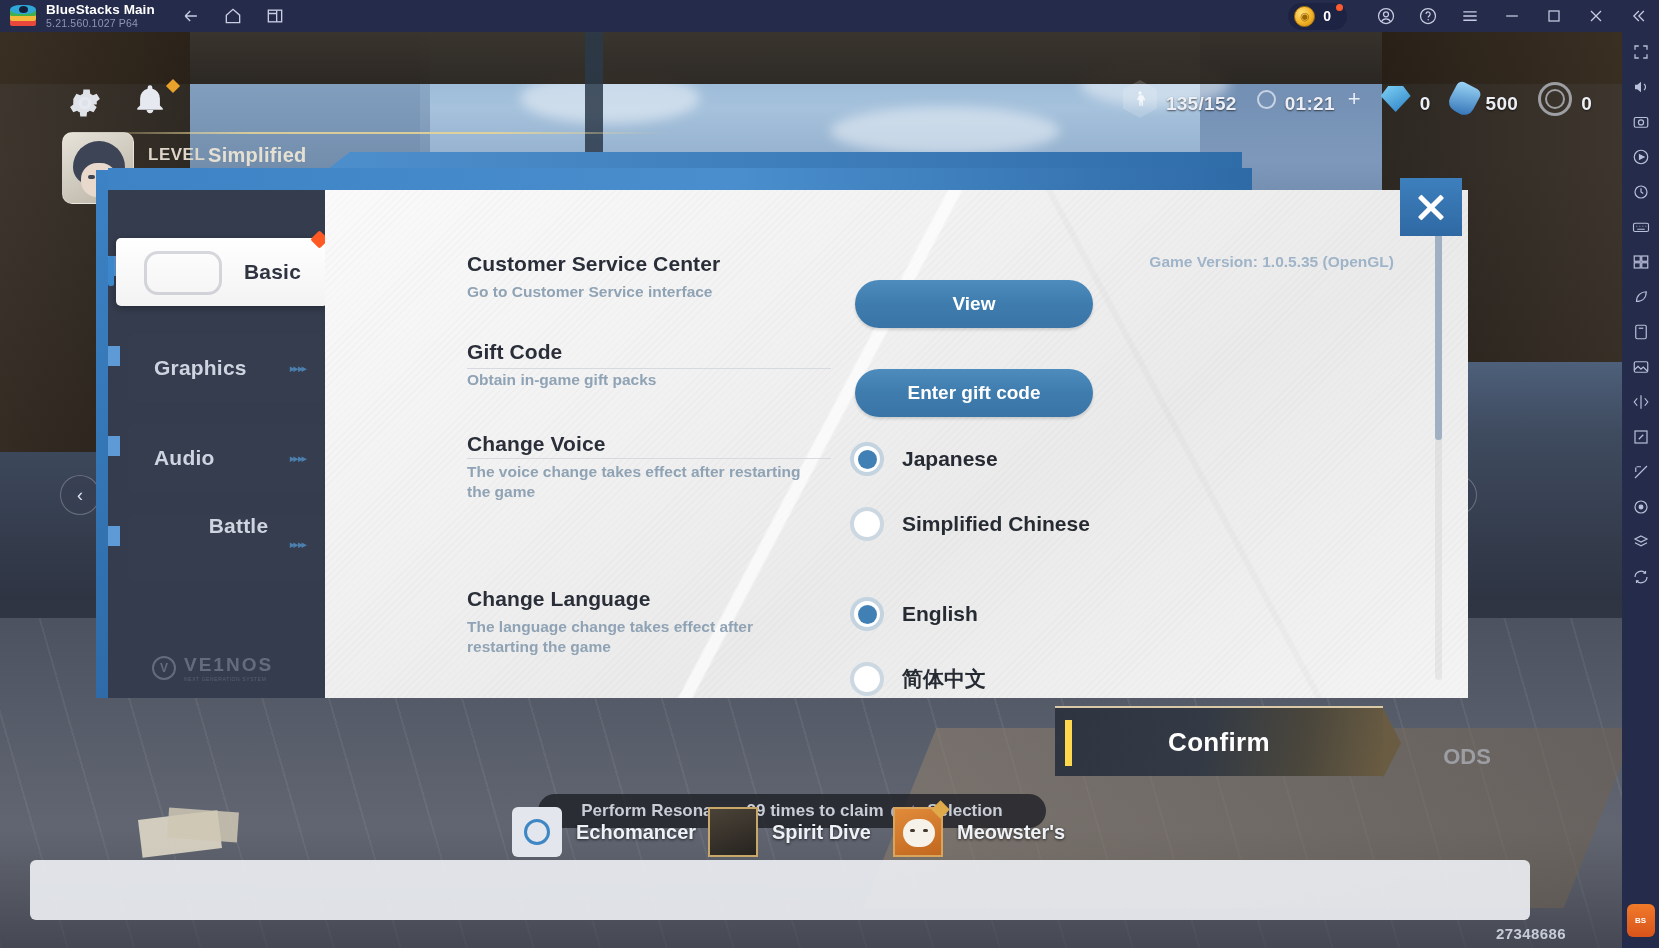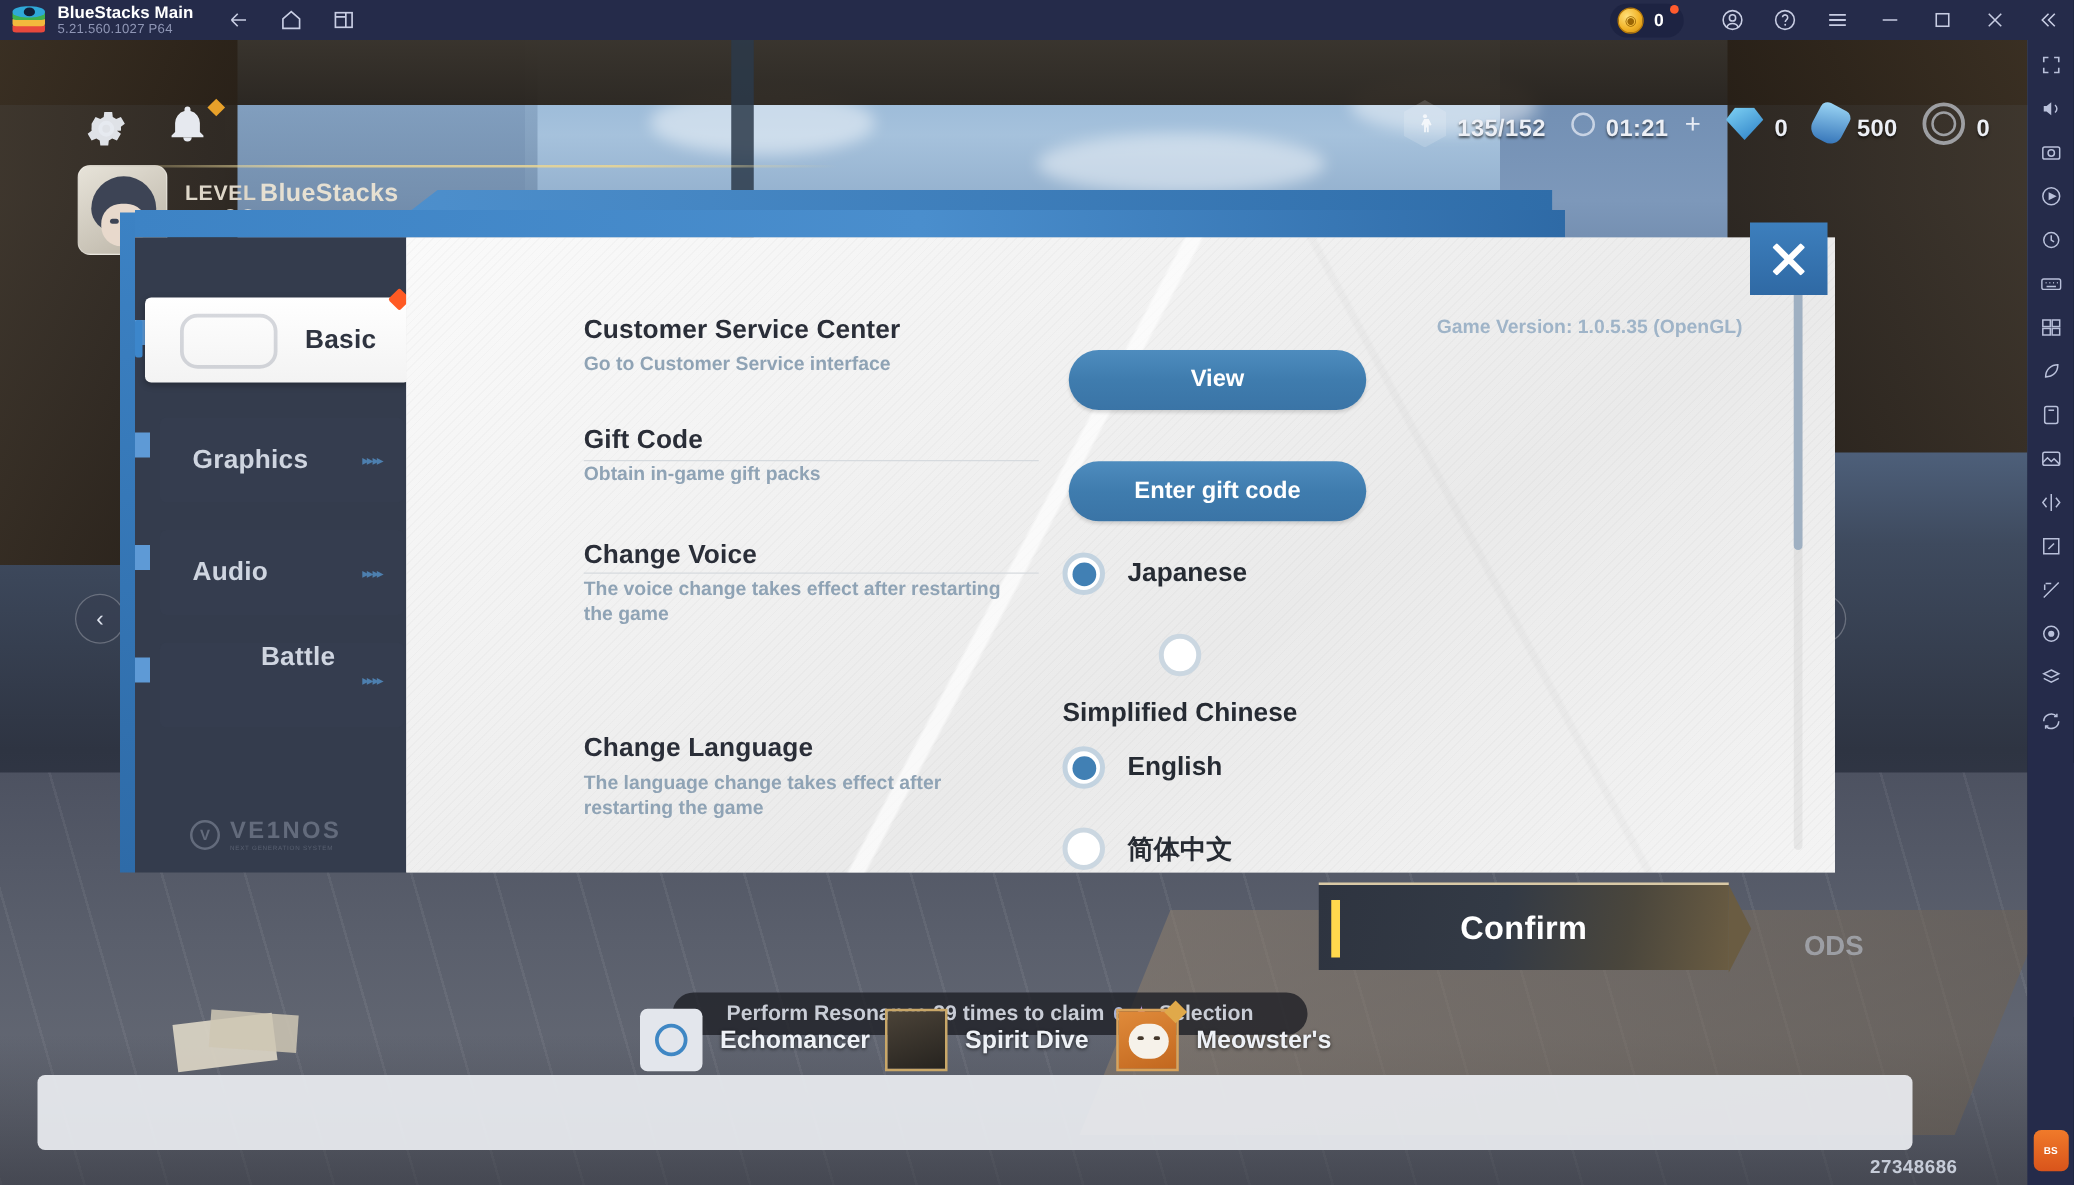--- a/index.html
+++ b/index.html
@@ -402,21 +402,21 @@
           <div class="hair"></div>
             <div class="face"></div>
             <div class="eyel"></div>
             <div class="eyer"></div>
         </div>
         <div class="lvl-wrap">
           <div class="lvl-label">LEVEL</div>
           <div class="lvl-num">02</div>
         </div>
       </div>
-      <div class="player-name">BlueStacks</div>
+      <div class="player-name">Simplified</div>
 
       <div class="hud-right">
         <div class="hud-grp">
           <div class="hud-hex">
             <svg width="18" height="18" viewBox="0 0 24 24" fill="rgba(255,255,255,.75)">
               <circle cx="12" cy="4" r="2.2"></circle>
                 <path d="M13 7h-2l-3 6 2 1 1-2v9h2v-5h1v5h2v-9l1.2 2.2L19 13l-3-6z"></path>
             </svg>
           </div>
           <div class="hud-txt">135/152</div>
@@ -536,21 +536,21 @@
         <div class="divider" style="top: 268px;"></div>
 
         <div class="row" style="top: 242px;">
           <div class="row-title">Change Voice</div>
           <div class="row-desc">The voice change takes effect after restarting the game</div>
         </div>
         <div class="radio-row" style="left: 525px; top: 252px;">
           <div class="radio on"></div>
           <div class="radio-label">Japanese</div>
         </div>
-        <div class="radio-row" style="left: 525px; top: 317px; flex-direction: column;">
+        <div class="radio-row" style="left: 525px; top: 317px;">
           <div class="radio"></div>
           <div class="radio-label">Simplified Chinese</div>
         </div>
 
         <div class="row" style="top: 397px;">
           <div class="row-title">Change Language</div>
           <div class="row-desc">The language change takes effect after restarting the game</div>
         </div>
         <div class="radio-row" style="left: 525px; top: 407px;">
           <div class="radio on"></div>

